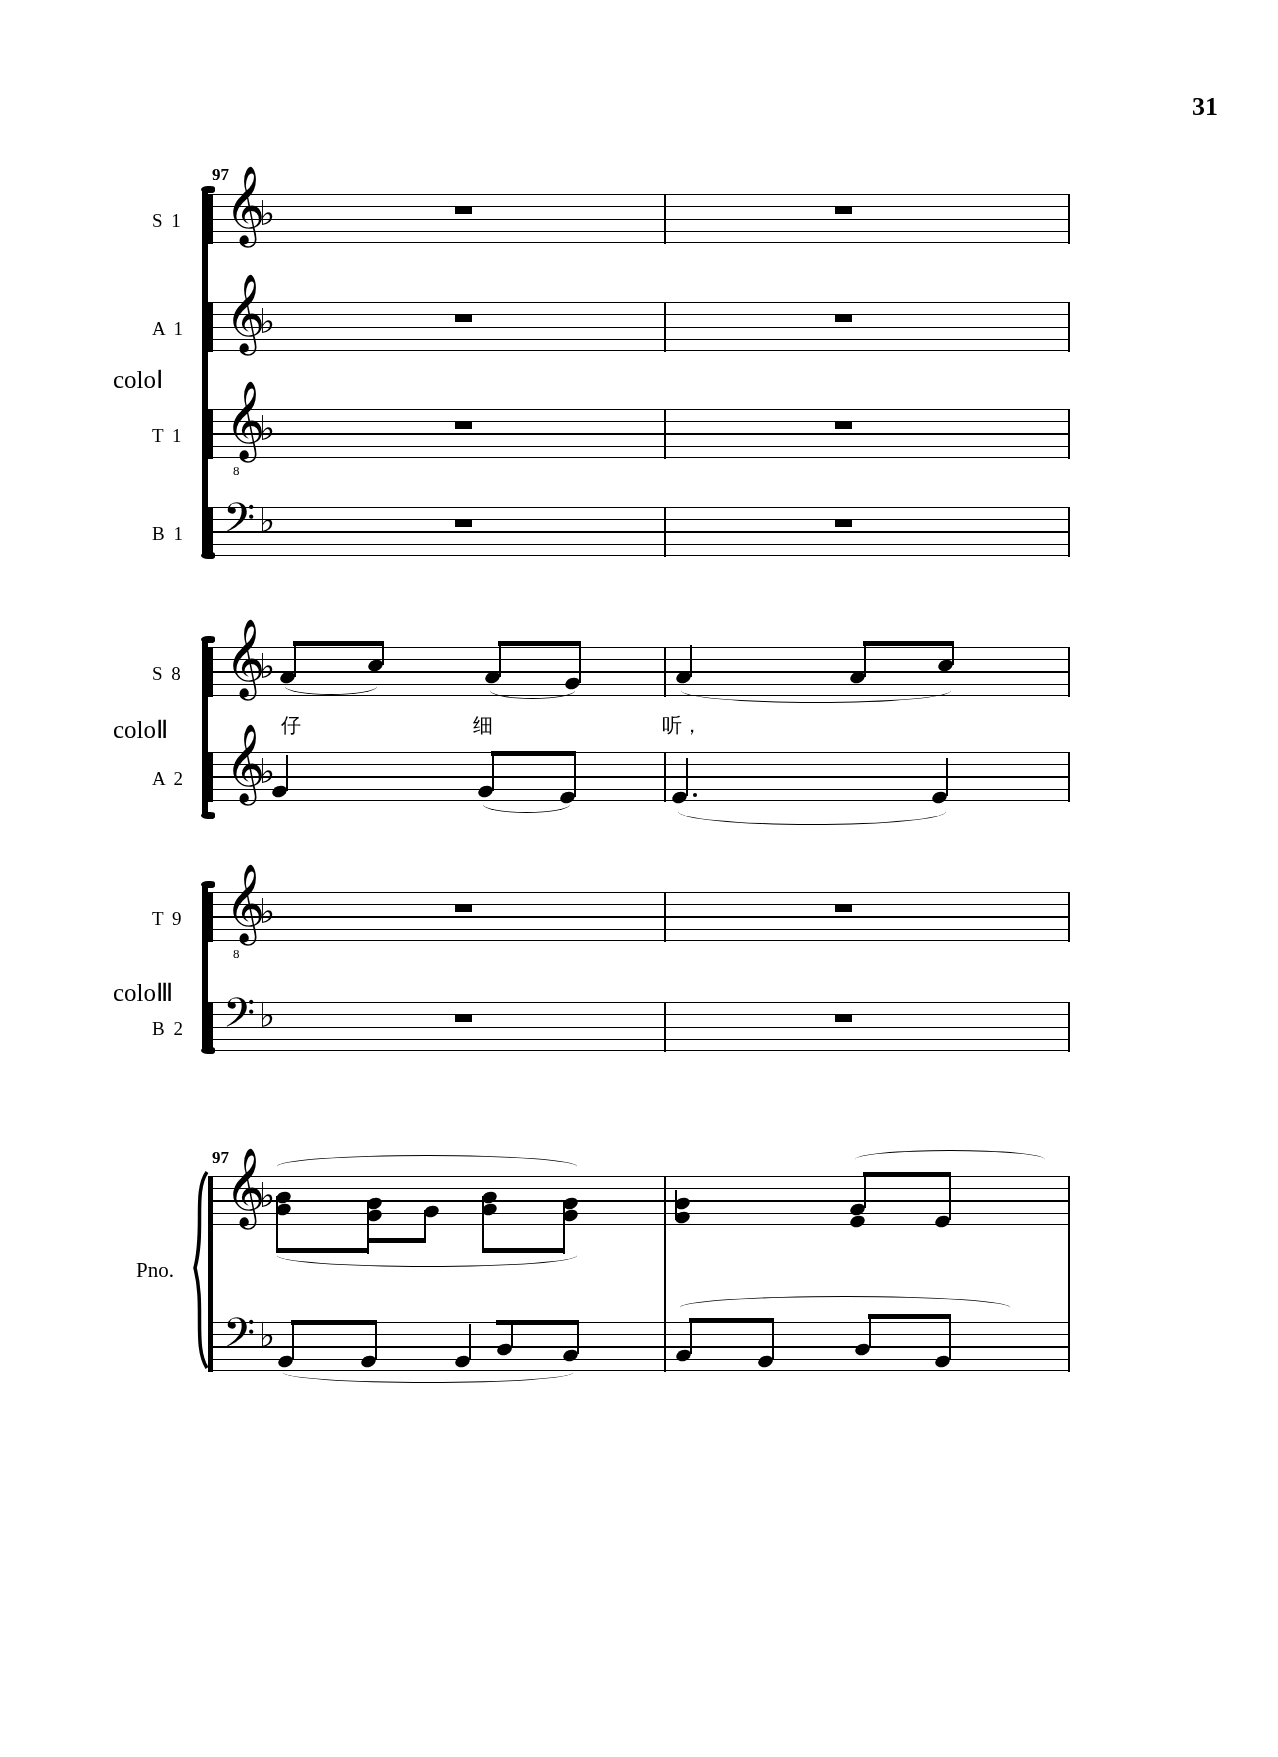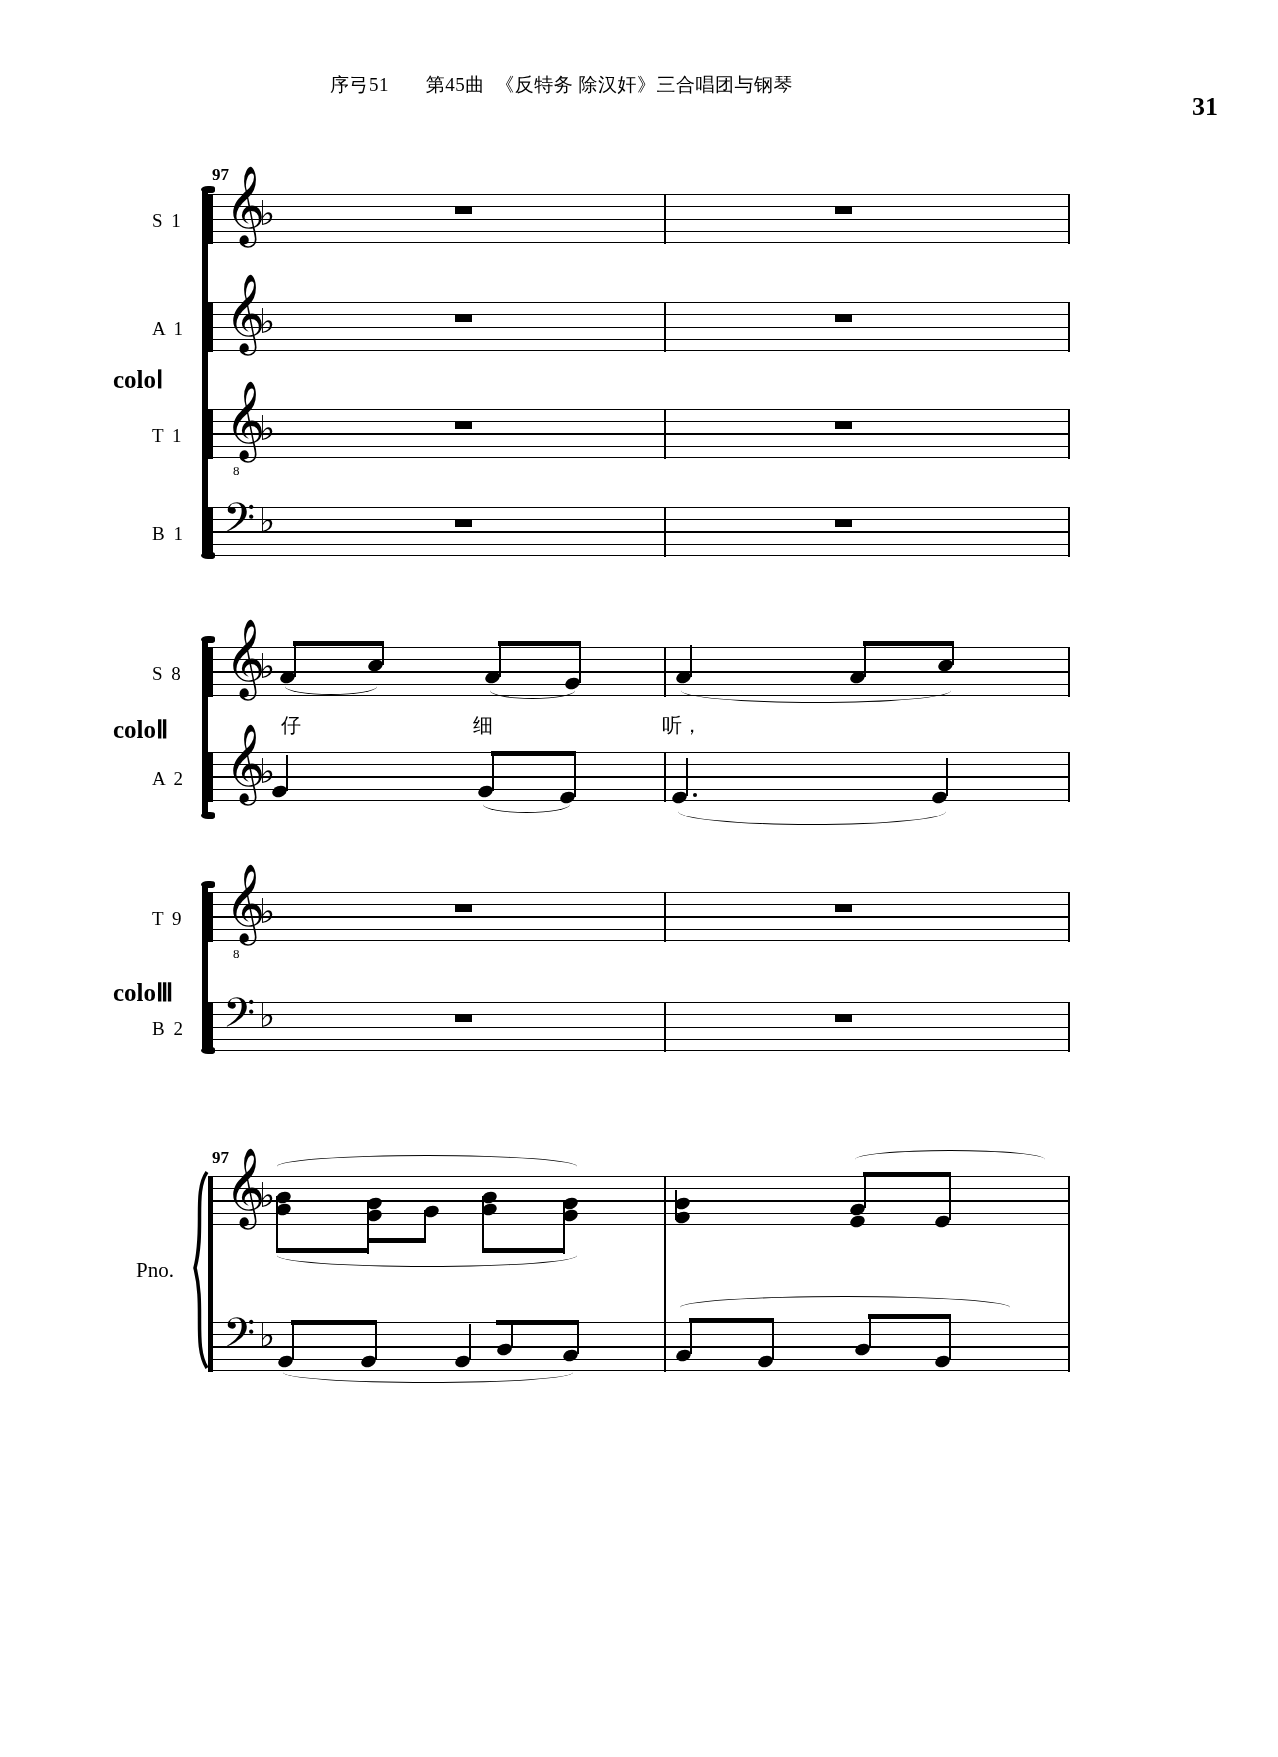--- a/index.html
+++ b/index.html
@@ -144,21 +144,21 @@
     position: absolute;
     font-family: "Liberation Serif", serif;
     font-size: 19px;
     letter-spacing: 2px;
     white-space: nowrap;
   }
   .choir-label {
     position: absolute;
     font-family: "Liberation Serif", serif;
     font-size: 25px;
-    font-weight: bold;
+    font-weight: normal;
     white-space: nowrap;
   }
   .pno-label {
     position: absolute;
     font-family: "Liberation Serif", serif;
     font-size: 21px;
     white-space: nowrap;
   }
 
   
@@ -218,21 +218,20 @@
     font-family: "Liberation Serif", serif;
     font-size: 20px;
     white-space: nowrap;
   }
 </style>
 </head>
 <body>
 
 <div id="header">
   <div class="title-block">
-    <div class="title-line-2">序弓51       第45曲  《反特务 除汉奸》三合唱团与钢琴</div>
   </div>
   <div id="page-number">31</div>
 </div>
 
 <div id="score">
 
   <div class="system" style="left:0;top:0;width:1278px;height:1100px;">
 
     <div class="measure-number" style="left:212px;top:165px;">97</div>
 

